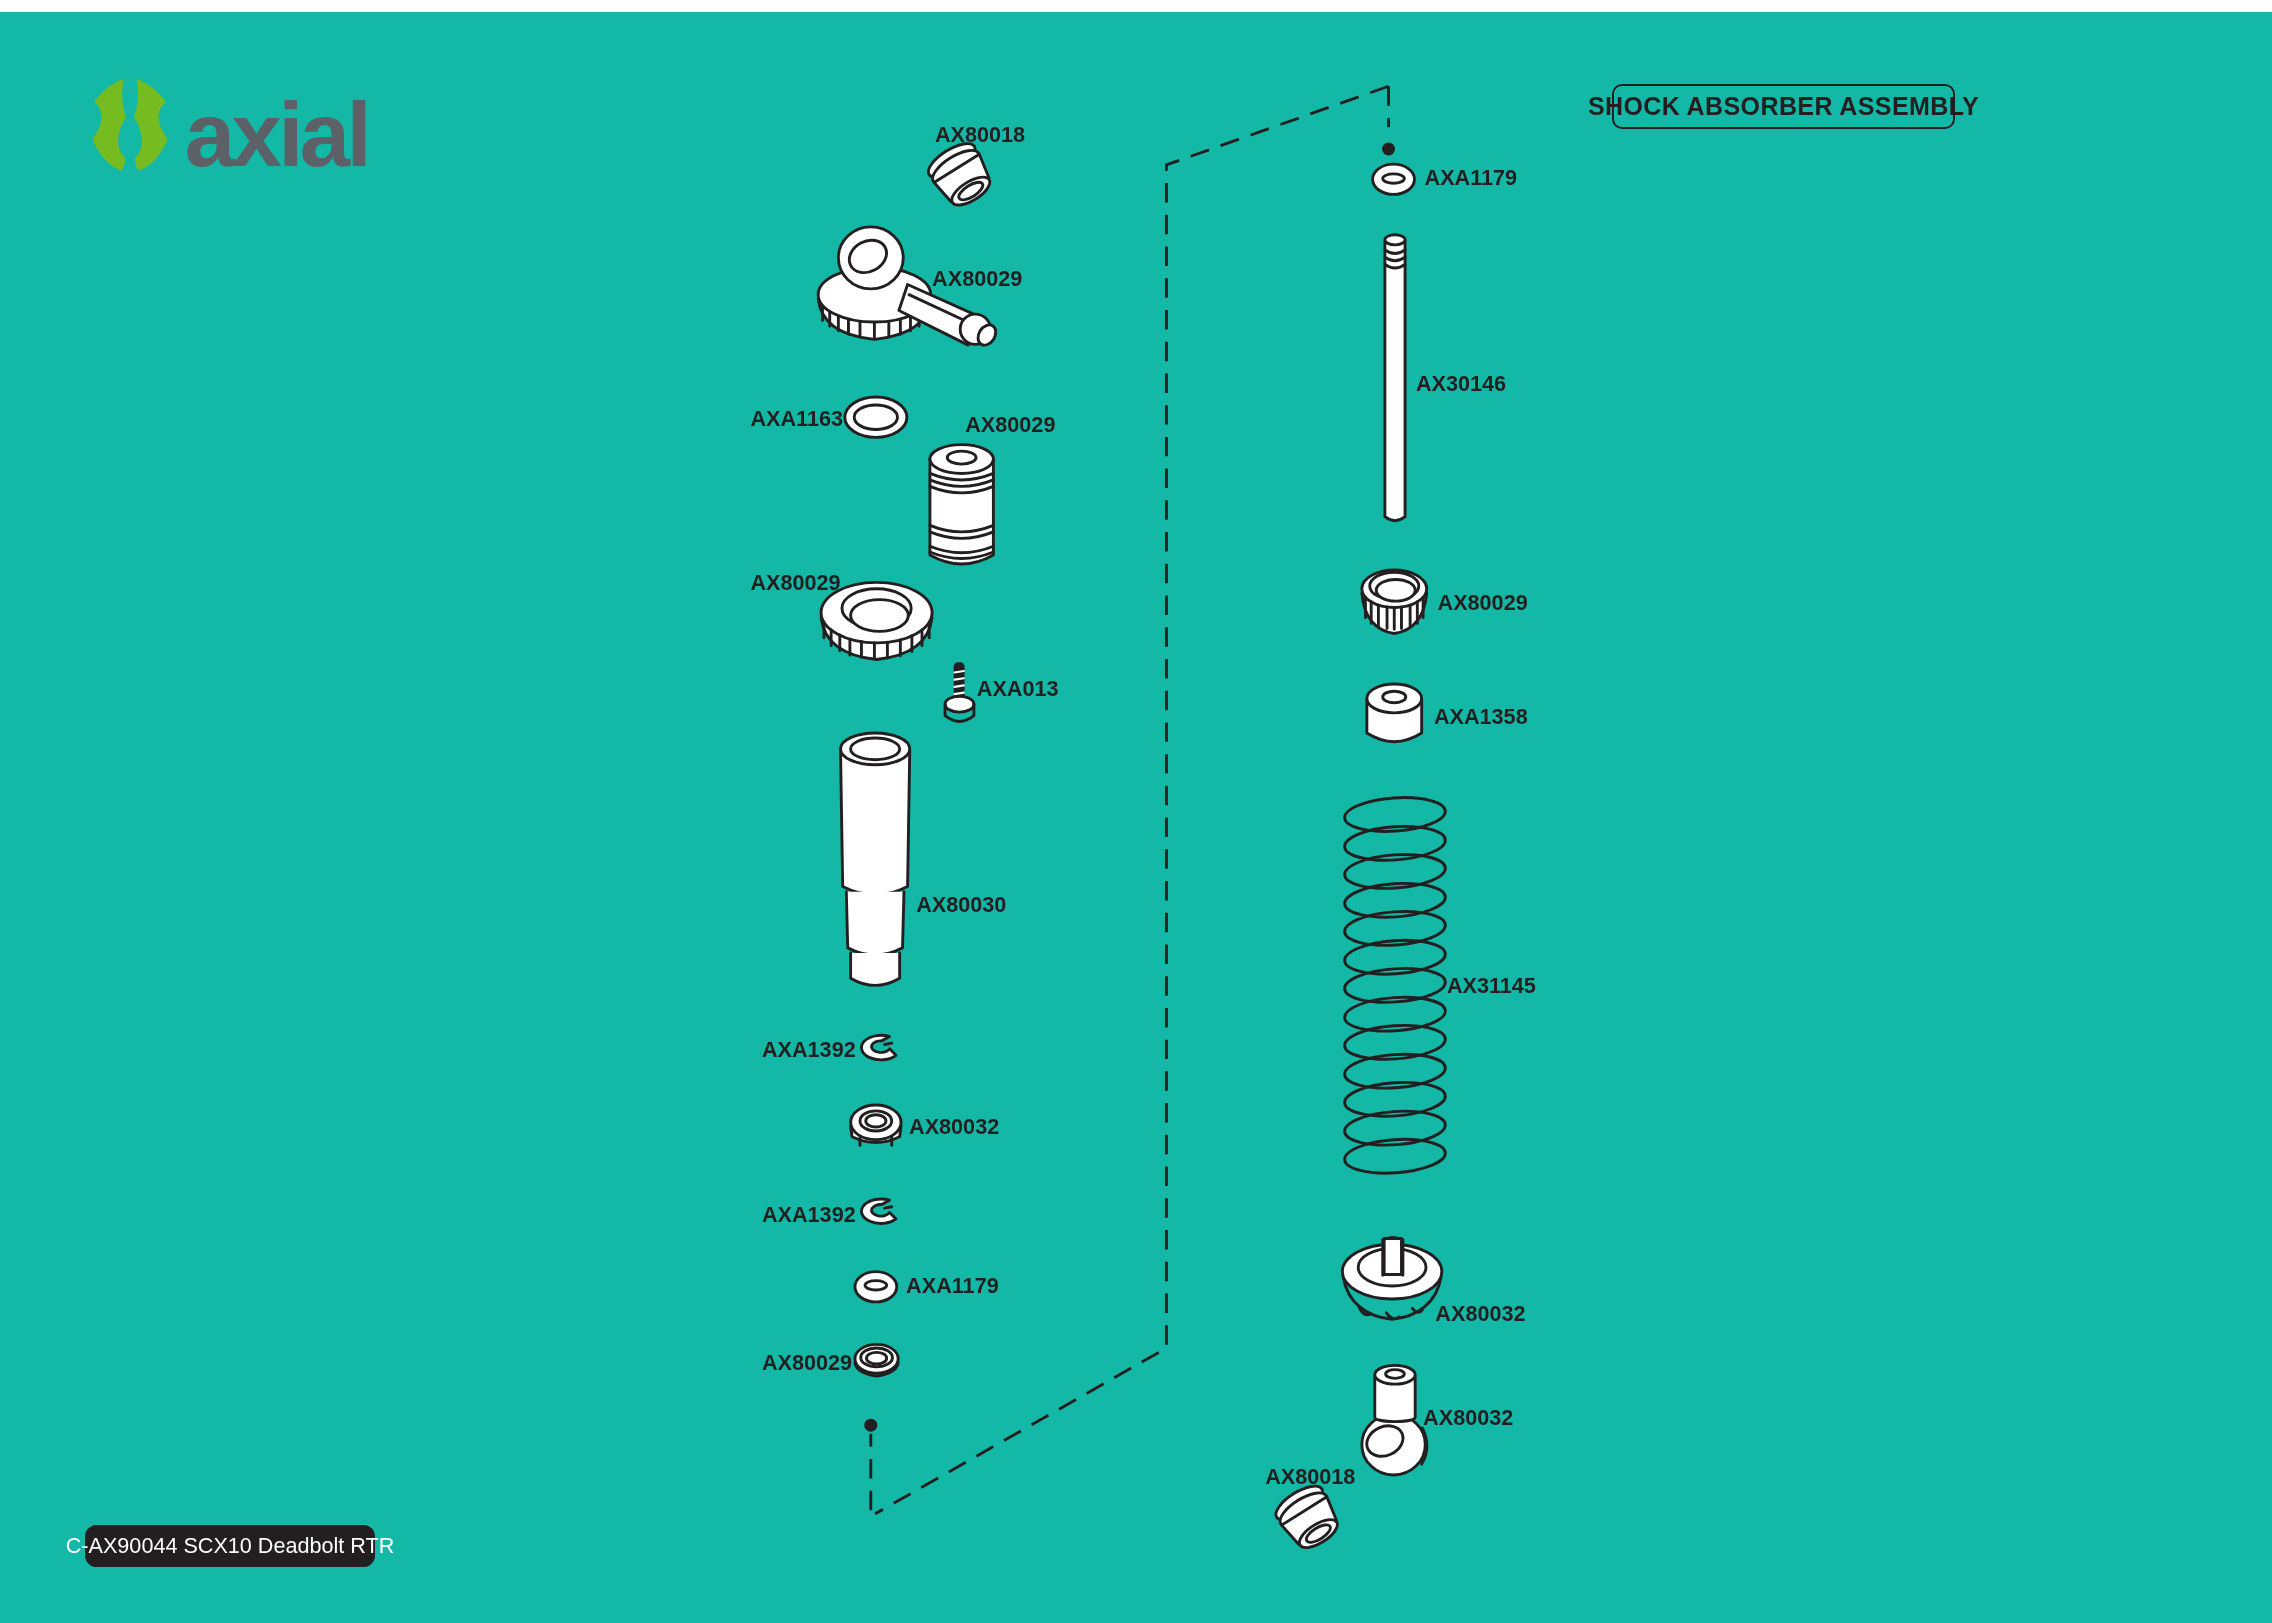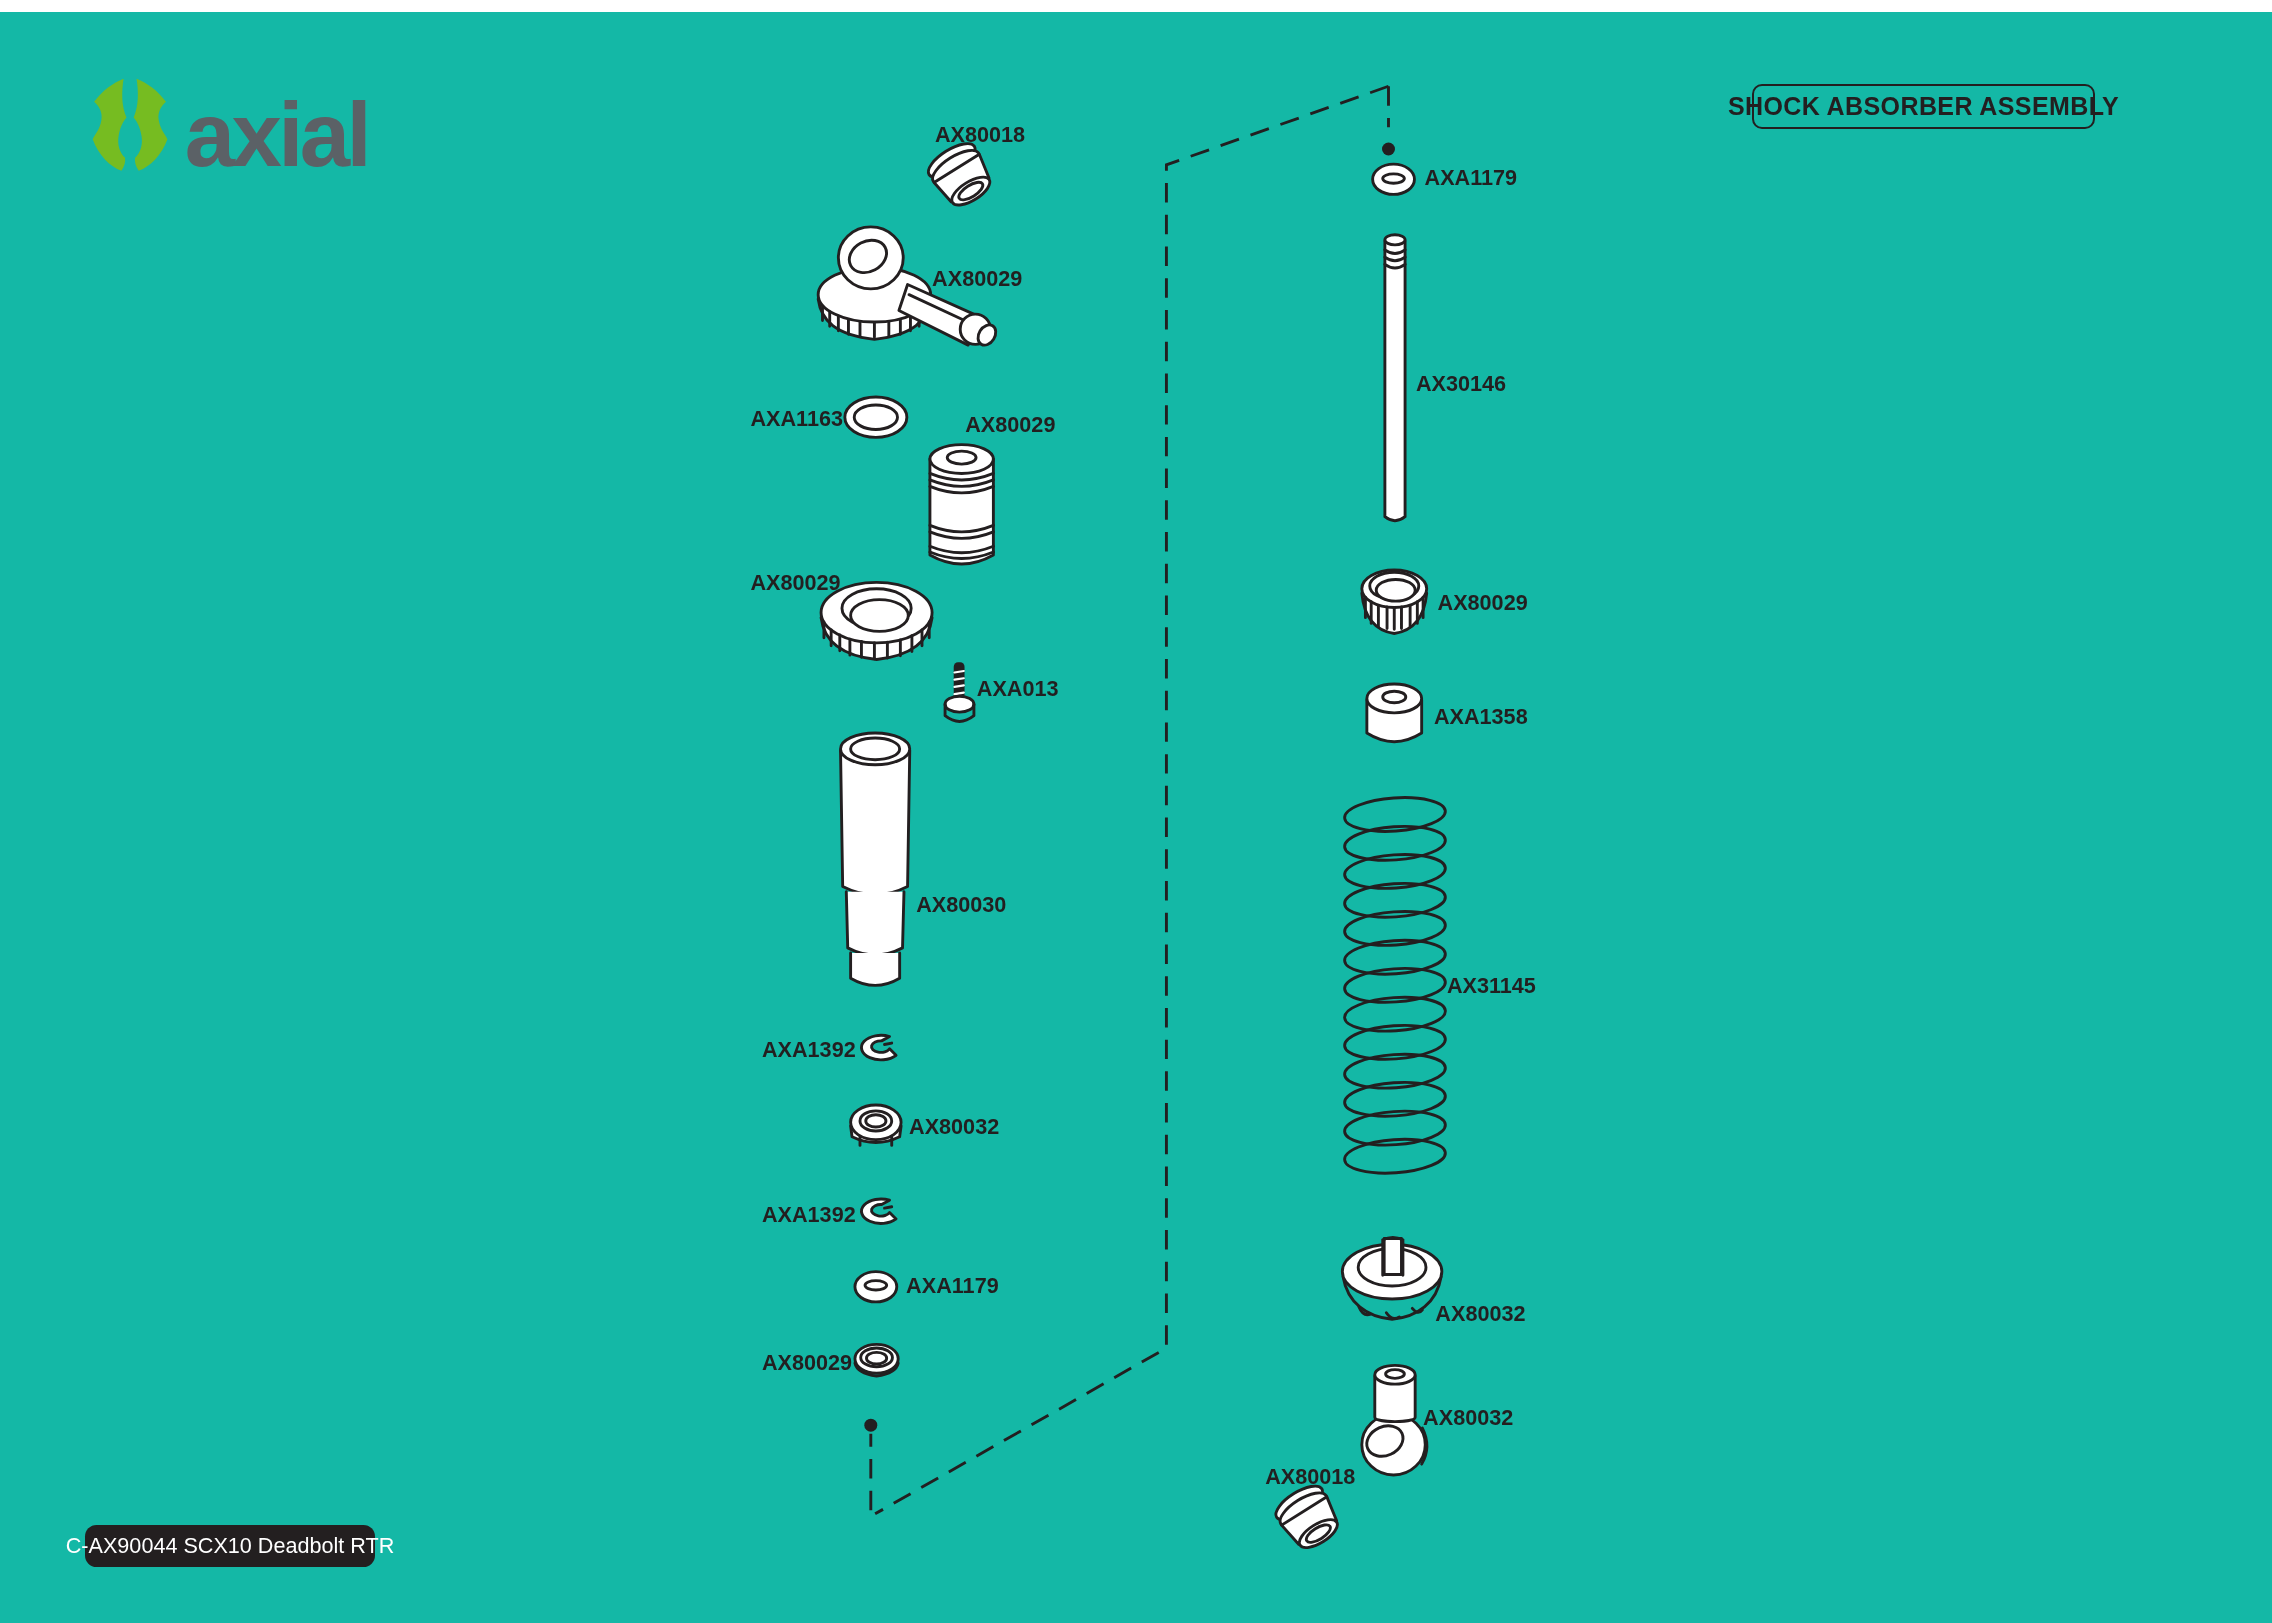--- a/index.html
+++ b/index.html
@@ -1,19 +1,19 @@
 <!DOCTYPE html>
 <html style="font-size:11.5px"><head>
 <meta charset="utf-8">
 <style>
   html,body{margin:0;padding:0;background:#ffffff;}
   .page{position:relative;width:2273px;height:1623px;background:#14b8a6;overflow:hidden;
         font-family:"Liberation Sans",sans-serif;margin-top:12px;}
   .logo{position:absolute;left:85px;top:61px;}
-  .titlebox{position:absolute;left:1752px;top:72px;width:343px;height:45px;
+  .titlebox{position:absolute;left:1612px;top:72px;width:343px;height:45px;
             border:2.9px solid #231F20;border-radius:10px;display:flex;align-items:center;
             justify-content:center;box-sizing:border-box;}
   .titlebox span{font-weight:bold;font-size:25px;color:#231F20;letter-spacing:0.4px;white-space:nowrap;}
   .footerbox{position:absolute;left:85px;top:1513px;width:290px;height:42px;background:#231F20;
              border-radius:11.5px;display:flex;align-items:center;justify-content:center;box-sizing:border-box;}
   .footerbox span{color:#ffffff;font-weight:normal;font-size:21.6px;white-space:nowrap;}
   svg.diagram{position:absolute;left:0;top:0;}
   .part path,.part ellipse,.part line,.part rect,.part circle{
       stroke:#231F20;stroke-width:4;fill:#ffffff;stroke-linecap:round;stroke-linejoin:round;}
   .part .nf{fill:none;}

